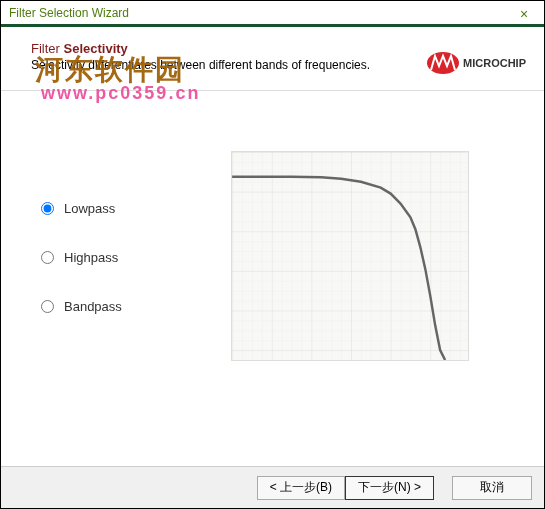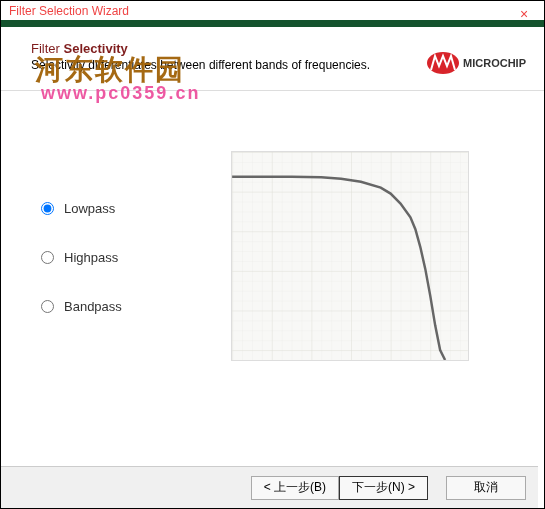--- a/index.html
+++ b/index.html
@@ -1,36 +1,36 @@
 <!DOCTYPE html>
 <html><head>
 <meta charset="utf-8">
 <style>
 * { box-sizing: border-box; margin: 0; padding: 0; }
 body { font-family: "Microsoft YaHei", Tahoma, sans-serif; background: #fff; width: 545px; height: 509px; position: relative; overflow: hidden; }
 .window { width: 545px; height: 509px; border: 1px solid #000; background: #fff; position: relative; }
-.titlebar { height: 26px; background: #fff; border-bottom: 7px solid #14532d; display: flex; align-items: center; padding-left: 8px; font-size: 12px; color: #ef4444; position: relative; }
+.titlebar { height: 26px; background: #fff; border-bottom: 3px solid #14532d; display: flex; align-items: center; padding-left: 8px; font-size: 12px; color: #4d7c0f; position: relative; }
 .close-btn { position: absolute; right: 0; top: 0; width: 40px; height: 26px; display: flex; align-items: center; justify-content: center; font-size: 14px; cursor: pointer; }
 .content { padding: 0; position: relative; height: 440px; }
 .header-area { padding: 14px 18px 10px 30px; position: relative; }
 .filter-title { font-size: 13px; color: #7f1d1d; margin-bottom: 2px; }
 .filter-title b { font-weight: bold; }
 .filter-desc { font-size: 12px; color: #000000; }
 .logo { position: absolute; right: 18px; top: 23px; display: flex; align-items: center; font-size: 11px; font-weight: bold; color: #333; }
 .logo-badge { width: 36px; height: 26px; margin-right: 2px; }
 .watermark { position: absolute; left: 34px; top: 24px; font-size: 28px; font-weight: bold; color: #a16207; opacity: 0.95; letter-spacing: 2px; pointer-events: none; z-index: 5; }
 .watermark-url { position: absolute; left: 40px; top: 56px; font-size: 18px; font-weight: bold; color: #ec4899; opacity: 0.9; letter-spacing: 2px; pointer-events: none; z-index: 5; }
 .divider { border: none; border-top: 1px solid #ddd; margin: 8px 0 0 0; }
 .main-area { display: flex; padding: 60px 20px 20px 40px; gap: 20px; }
 .radio-group { width: 160px; padding-top: 50px; }
 .radio-item { display: flex; align-items: center; margin-bottom: 34px; font-size: 13px; color: #333; cursor: pointer; }
 .radio-item input { margin-right: 10px; }
 .chart-box { width: 238px; height: 210px; background: #f8f8f6; border: 1px solid #ddd; position: relative; margin-left: 10px; }
 .chart-svg { width: 100%; height: 100%; }
-.footer { position: absolute; bottom: 0; left: 0; right: 6px; height: 42px; border-top: 1px solid #ccc; display: flex; justify-content: flex-end; align-items: center; padding-right: 12px; background: #f0f0f0; }
+.footer { position: absolute; bottom: 0; left: 0; right: 0; height: 42px; border-top: 1px solid #ccc; display: flex; justify-content: flex-end; align-items: center; padding-right: 12px; background: #f0f0f0; }
 .btn { height: 24px; padding: 0 12px; font-size: 12px; background: #f8f8f8; border: 1px solid #aaa; cursor: pointer; min-width: 80px; }
 .btn.primary { border: 1px solid #333; }
 .btn-gap { width: 18px; }
 </style>
 </head>
 <body>
 
 <div class="window">
   <div class="titlebar">
     <span>Filter Selection Wizard</span>

